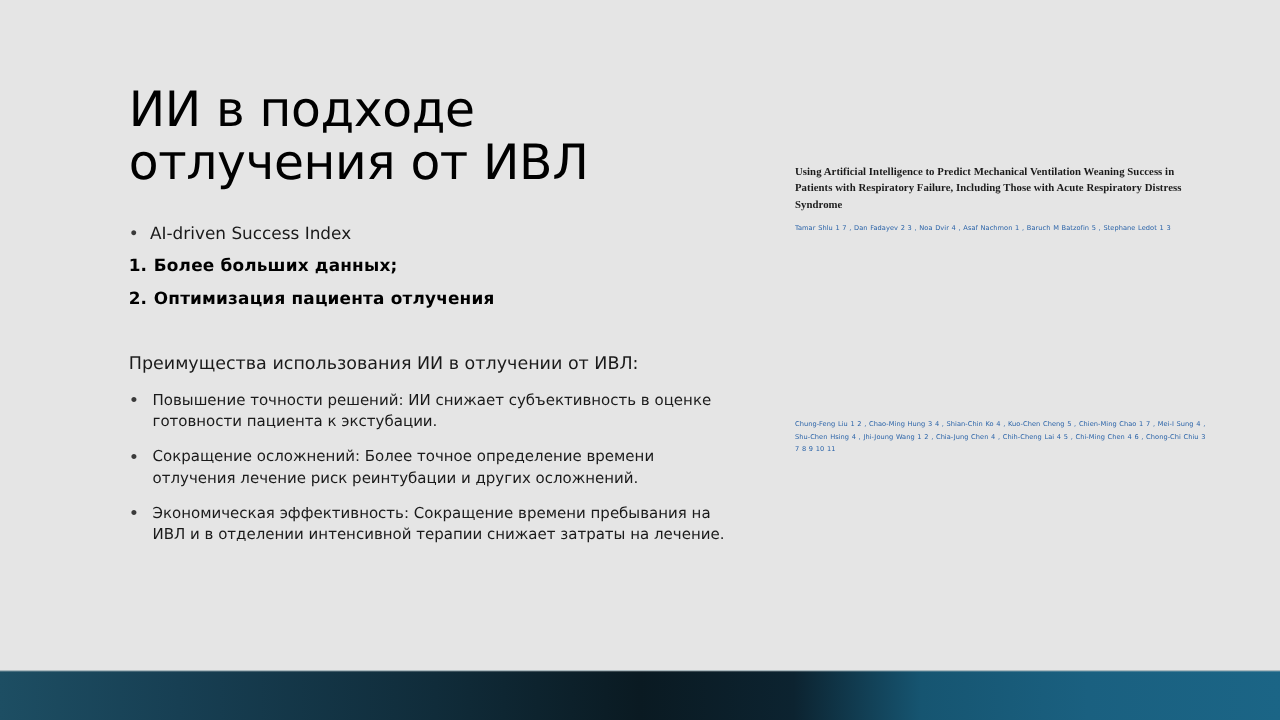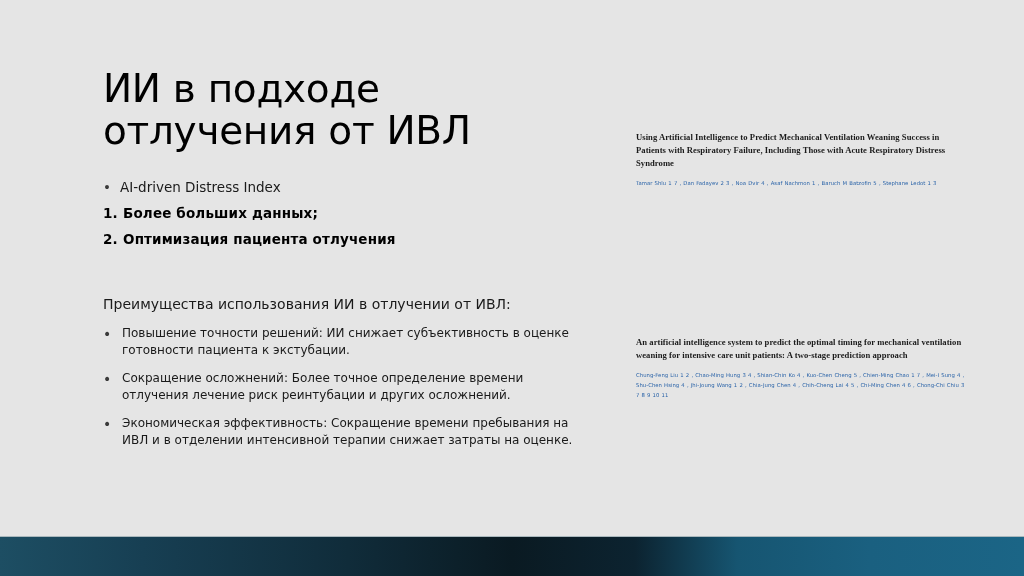--- a/index.html
+++ b/index.html
@@ -81,21 +81,21 @@
     line-height: 1.45;
     font-weight: 700;
     color: #000000;
     letter-spacing: 0.15px;
   }
 
   .lead-line {
     font-size: 14px;
     line-height: 1.45;
     color: #1a1a1a;
-    margin-top: 44px;
+    margin-top: 31px;
     margin-bottom: 11px;
   }
 
   .adv-row {
     display: flex;
     align-items: flex-start;
     margin-bottom: 11px;
   }
   .adv-mark {
     flex: 0 0 auto;
@@ -179,21 +179,21 @@
 
   <div class="left-col">
 
     <h1 class="slide-title">ИИ в подходе
 отлучения от ИВЛ</h1>
 
     <div class="body-block">
 
       <div class="bullet-row">
         <span class="bullet-mark">•</span>
-        <span class="bullet-text">AI-driven Distress Index</span>
+        <span class="bullet-text">AI-driven Success Index</span>
       </div>
 
       <div class="num-row">
         <span class="num-mark">1.</span>
         <span class="num-text">Более больших данных;</span>
       </div>
       <div class="num-row">
         <span class="num-mark">2.</span>
         <span class="num-text">Оптимизация пациента отлучения</span>
       </div>
@@ -203,35 +203,34 @@
       <div class="adv-row">
         <span class="adv-mark">•</span>
         <span class="adv-text">Повышение точности решений: ИИ снижает субъективность в оценке готовности пациента к экстубации.</span>
       </div>
       <div class="adv-row">
         <span class="adv-mark">•</span>
         <span class="adv-text">Сокращение осложнений: Более точное определение времени отлучения лечение риск реинтубации и других осложнений.</span>
       </div>
       <div class="adv-row">
         <span class="adv-mark">•</span>
-        <span class="adv-text">Экономическая эффективность: Сокращение времени пребывания на ИВЛ и в отделении интенсивной терапии снижает затраты на оценке.</span>
+        <span class="adv-text">Экономическая эффективность: Сокращение времени пребывания на ИВЛ и в отделении интенсивной терапии снижает затраты на лечение.</span>
       </div>
 
     </div>
   </div>
 
   <div class="right-col">
 
     <div class="paper paper-1">
       <div class="paper-title">Using Artificial Intelligence to Predict Mechanical Ventilation Weaning Success in Patients with Respiratory Failure, Including Those with Acute Respiratory Distress Syndrome</div>
       <div class="paper-authors">Tamar Shlu 1 7 , Dan Fadayev 2 3 , Noa Dvir 4 , Asaf Nachmon 1 , Baruch M Batzofin 5 , Stephane Ledot 1 3</div>
     </div>
 
     <div class="paper paper-2">
-      <div class="paper-title">An artificial intelligence system to predict the optimal timing for mechanical ventilation weaning for intensive care unit patients: A two-stage prediction approach</div>
       <div class="paper-authors">Chung-Feng Liu 1 2 , Chao-Ming Hung 3 4 , Shian-Chin Ko 4 , Kuo-Chen Cheng 5 , Chien-Ming Chao 1 7 , Mei-I Sung 4 , Shu-Chen Hsing 4 , Jhi-Joung Wang 1 2 , Chia-Jung Chen 4 , Chih-Cheng Lai 4 5 , Chi-Ming Chen 4 6 , Chong-Chi Chiu 3 7 8 9 10 11</div>
     </div>
 
   </div>
 
   <div class="banner-topline"></div>
   <div class="bottom-banner"></div>
 
 </div>
 

